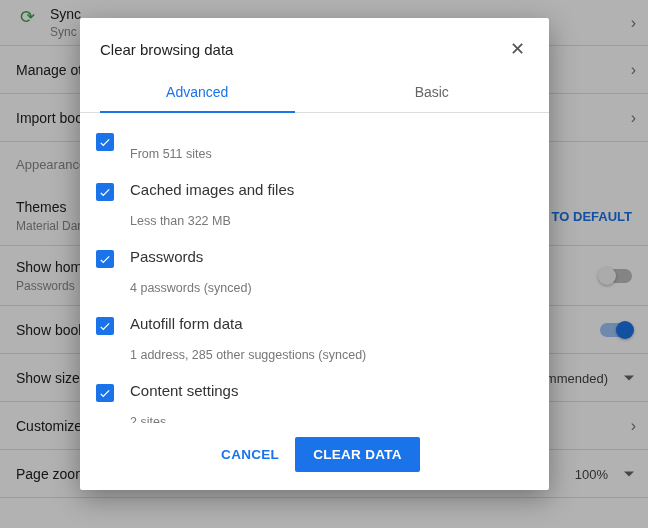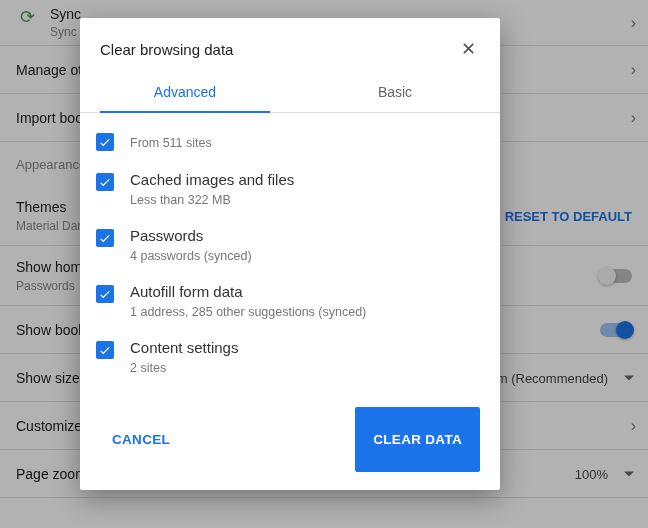--- a/index.html
+++ b/index.html
@@ -71,21 +71,21 @@
   border-top:5px solid #666;
 }
 .default-link{
   position:absolute; right:16px; top:50%; transform:translateY(-50%);
   color:#1a73e8; font-size:13px; font-weight:600;
 }
 
 .dialog {
   position:absolute;
   left:80px; top:18px;
-  width:420px; height:472px;
+  width:469px; height:472px;
   background:#fff;
   border-radius:2px;
   box-shadow:0 8px 28px rgba(0,0,0,.35);
   display:flex; flex-direction:column;
   z-index:10;
 }
 .dlg-header{
   padding:18px 20px 10px 20px;
   display:flex; justify-content:space-between; align-items:center;
 }
@@ -112,32 +112,32 @@
 .item{
   display:flex; align-items:flex-start; padding:10px 4px;
 }
 .cb{
   width:18px; height:18px; background:#1a73e8; border-radius:2px;
   display:flex; align-items:center; justify-content:center;
   flex-shrink:0; margin:2px 16px 0 0; cursor:pointer;
 }
 .cb svg{ width:14px; height:14px; fill:#fff;}
 .item-body .t{ color:#333; font-size:15px;}
-.item-body .s{ color:#777; font-size:12.5px; margin-top:5px;}
+.item-body .s{ color:#777; font-size:12.5px; margin-top:16px;}
 .dlg-footer{
-  display:flex; justify-content:space-between; align-items:center;
+  display:flex; justify-content:center; align-items:center;
   gap:4px; padding:14px 20px 18px;
 }
 .btn-text{
   background:none; border:none; color:#1a73e8; font-weight:600;
   font-size:13.5px; letter-spacing:.3px; padding:8px 12px; cursor:pointer;
 }
 .btn-primary{
   background:#1a73e8; color:#fff; border:none; font-weight:600;
-  font-size:13.5px; letter-spacing:.3px; padding:25px 18px; cursor:pointer;
+  font-size:13.5px; letter-spacing:.3px; padding:10px 18px; cursor:pointer;
   border-radius:2px;
 }
 </style>
 </head>
 <body>
 
 <div class="backdrop">
 
   <div class="section sync-row">
     <span class="sync-icon">⟳</span>

